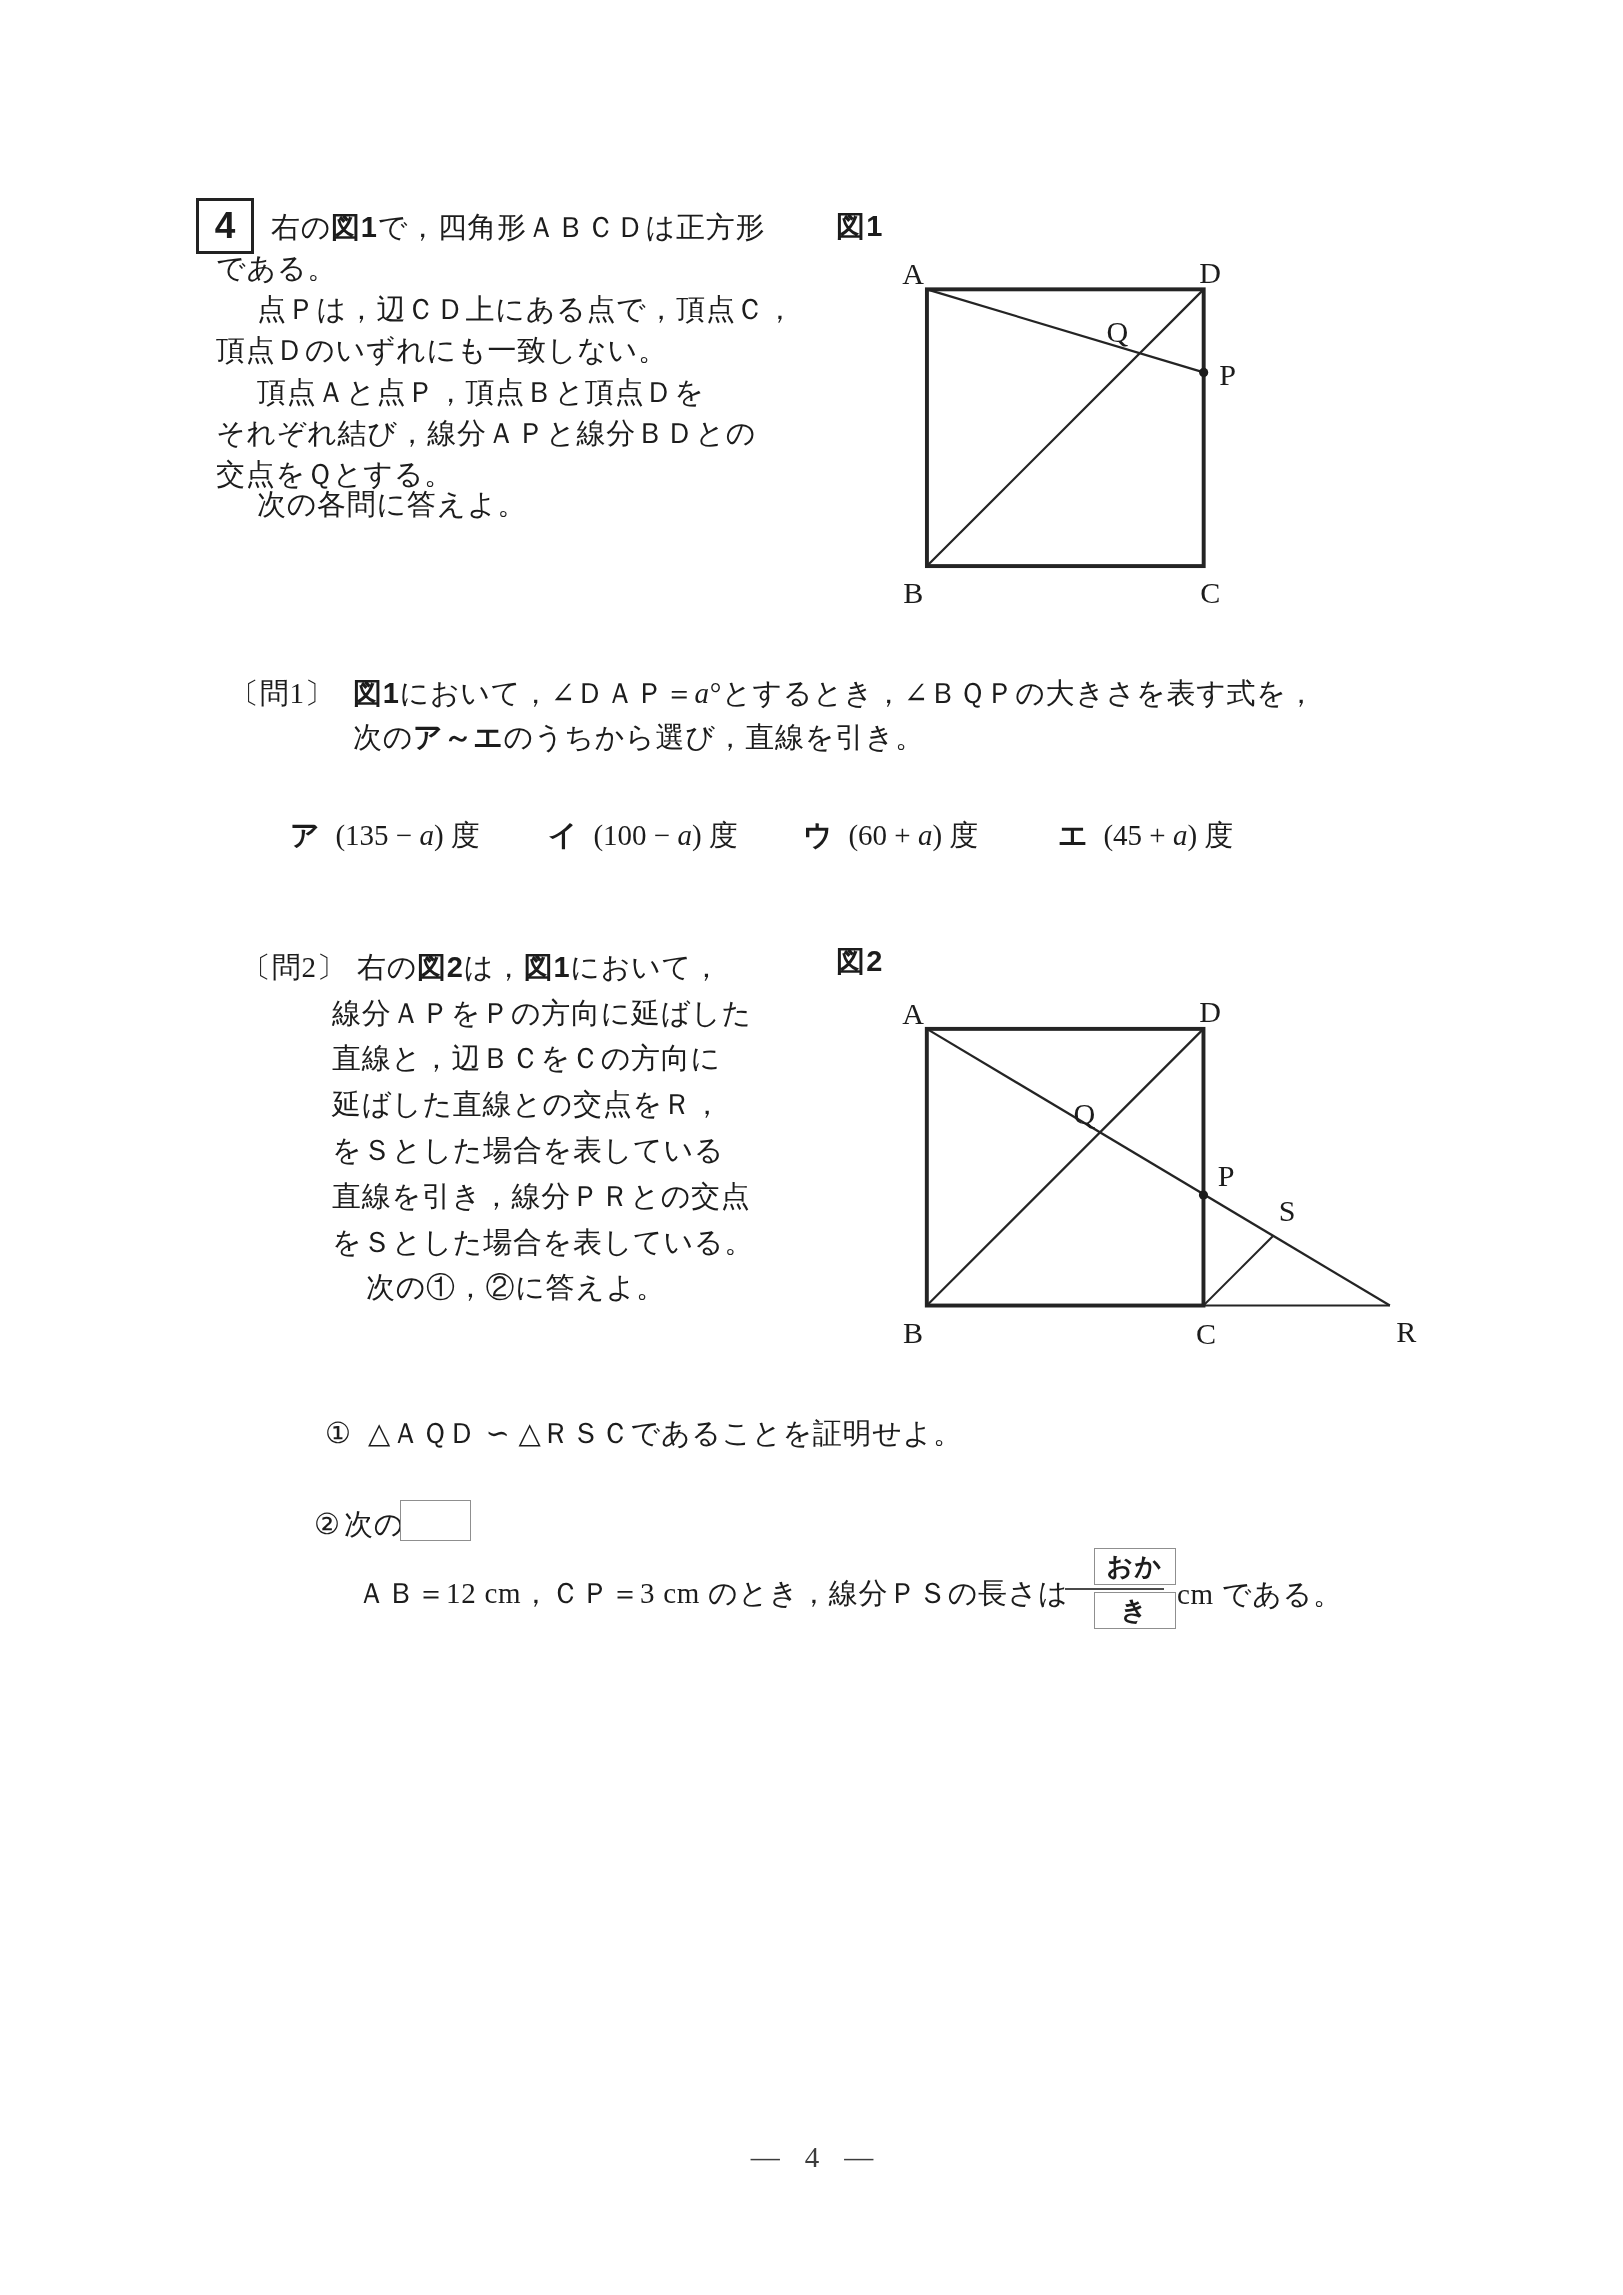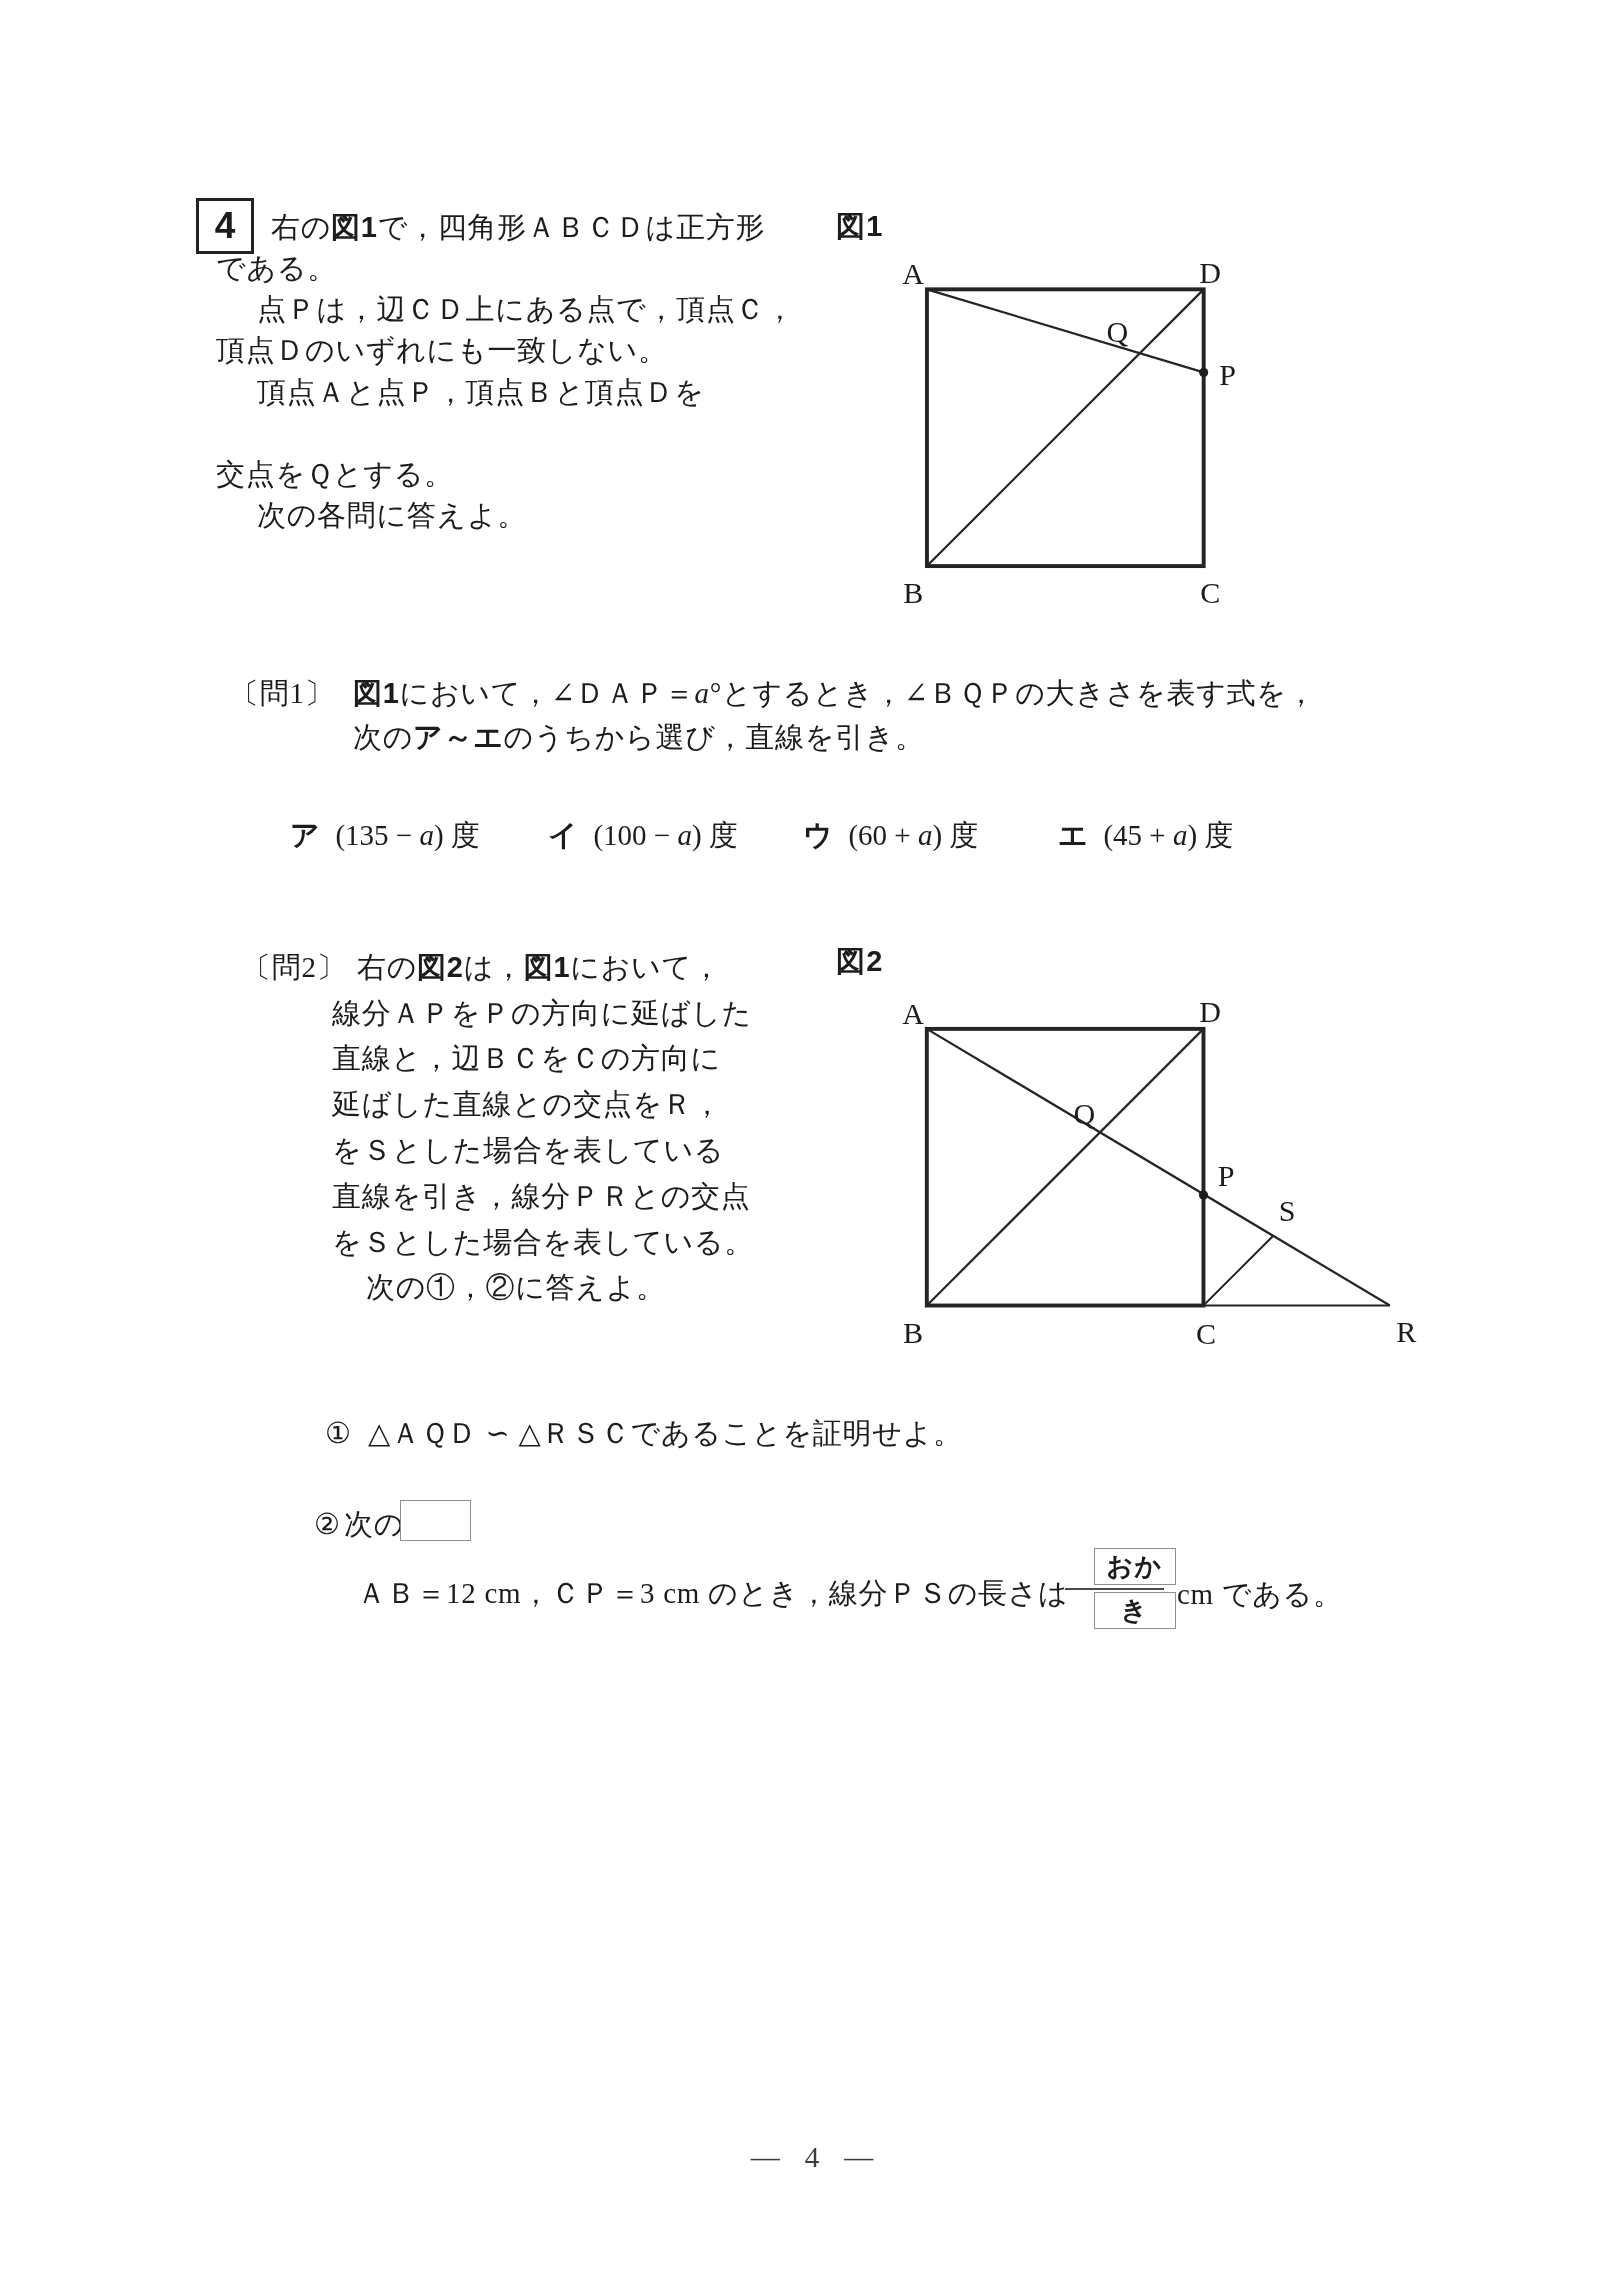--- a/index.html
+++ b/index.html
@@ -39,22 +39,23 @@
 
   <div id="qbox">
     <span>4</span>
   </div>
 
   <div class="t" style="left:271px;top:211px"><span>右の</span><span class="seg-b">図1</span><span>で，四角形ＡＢＣＤは正方形</span></div>
   <div class="t" style="left:216px;top:252px"><span>である。</span></div>
   <div class="t" style="left:257px;top:293px"><span>点Ｐは，辺ＣＤ上にある点で，頂点Ｃ，</span></div>
   <div class="t" style="left:257px;top:376px"><span>頂点Ａと点Ｐ，頂点Ｂと頂点Ｄを</span></div>
   <div class="t" style="left:216px;top:334px"><span>頂点Ｄのいずれにも一致しない。</span></div>
+  <div class="t" style="left:216px;top:417px"><span>それぞれ結び，線分ＡＰと線分ＢＤとの</span></div>
   <div class="t" style="left:216px;top:458px"><span>交点をＱとする。</span></div>
-  <div class="t" style="left:257px;top:499px"><span>次の各問に答えよ。</span></div>
+  <div class="t" style="left:257px;top:488px"><span>次の各問に答えよ。</span></div>
 
   <div class="figlabel" style="left:836px;top:207px">図1</div>
   <svg style="left:883px;top:237px" width="432" height="386" viewBox="0 0 660 590">
     <rect x="67" y="80" width="423" height="423" class="edge"></rect>
     <line x1="67" y1="80" x2="490" y2="207" class="inner"></line>
     <line x1="67" y1="503" x2="490" y2="80" class="inner"></line>
     <circle cx="490" cy="207" r="7" fill="#1c1c1c"></circle>
     <text x="46" y="72" text-anchor="middle" class="vlabel">A</text>
     <text x="500" y="70" text-anchor="middle" class="vlabel">D</text>
     <text x="46" y="560" text-anchor="middle" class="vlabel">B</text>

